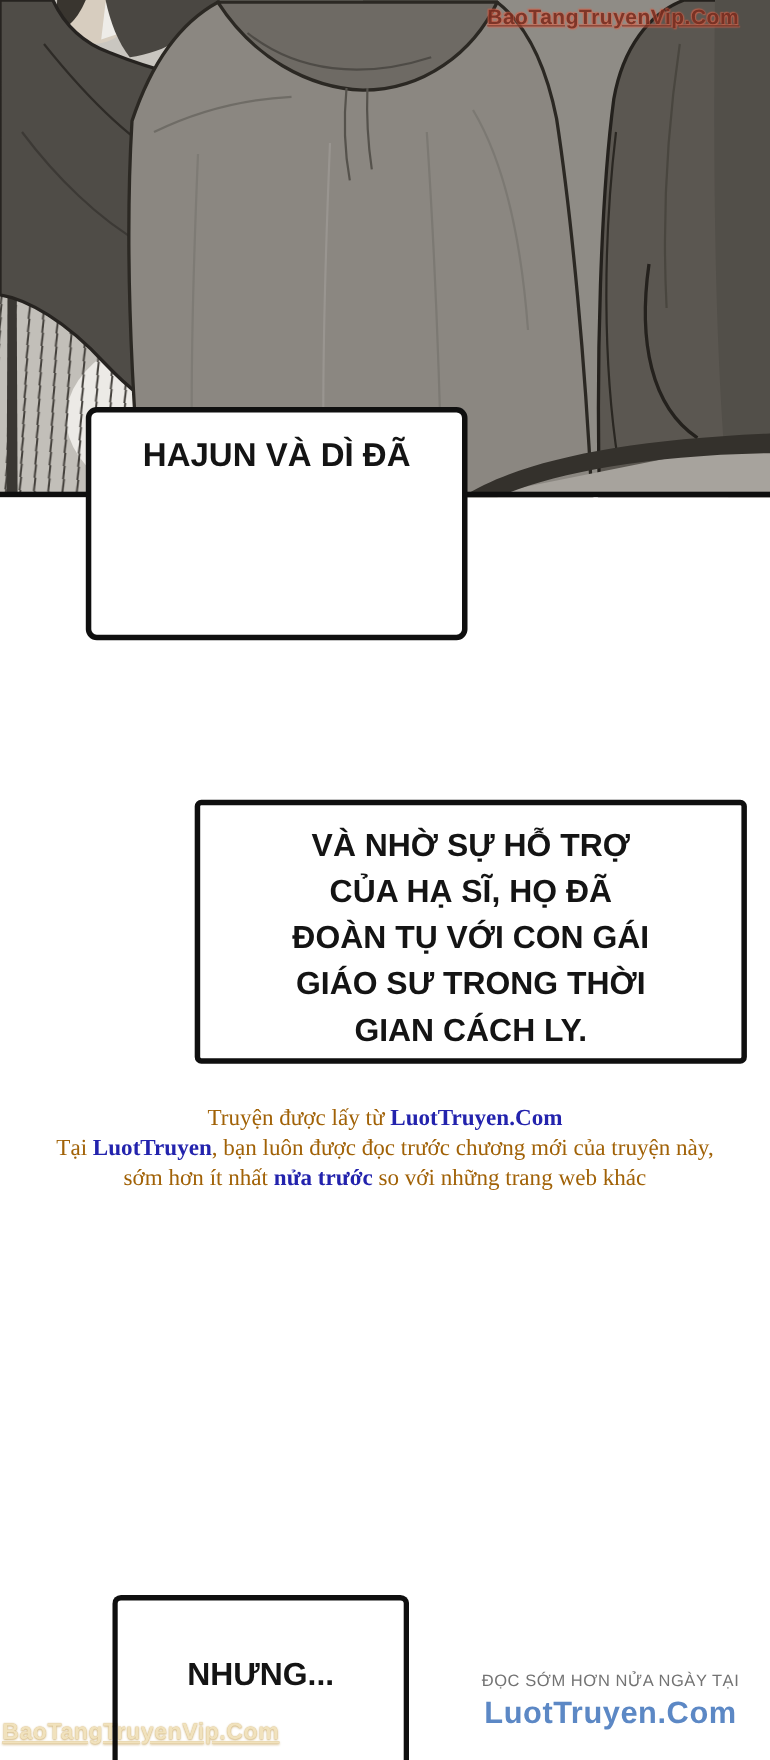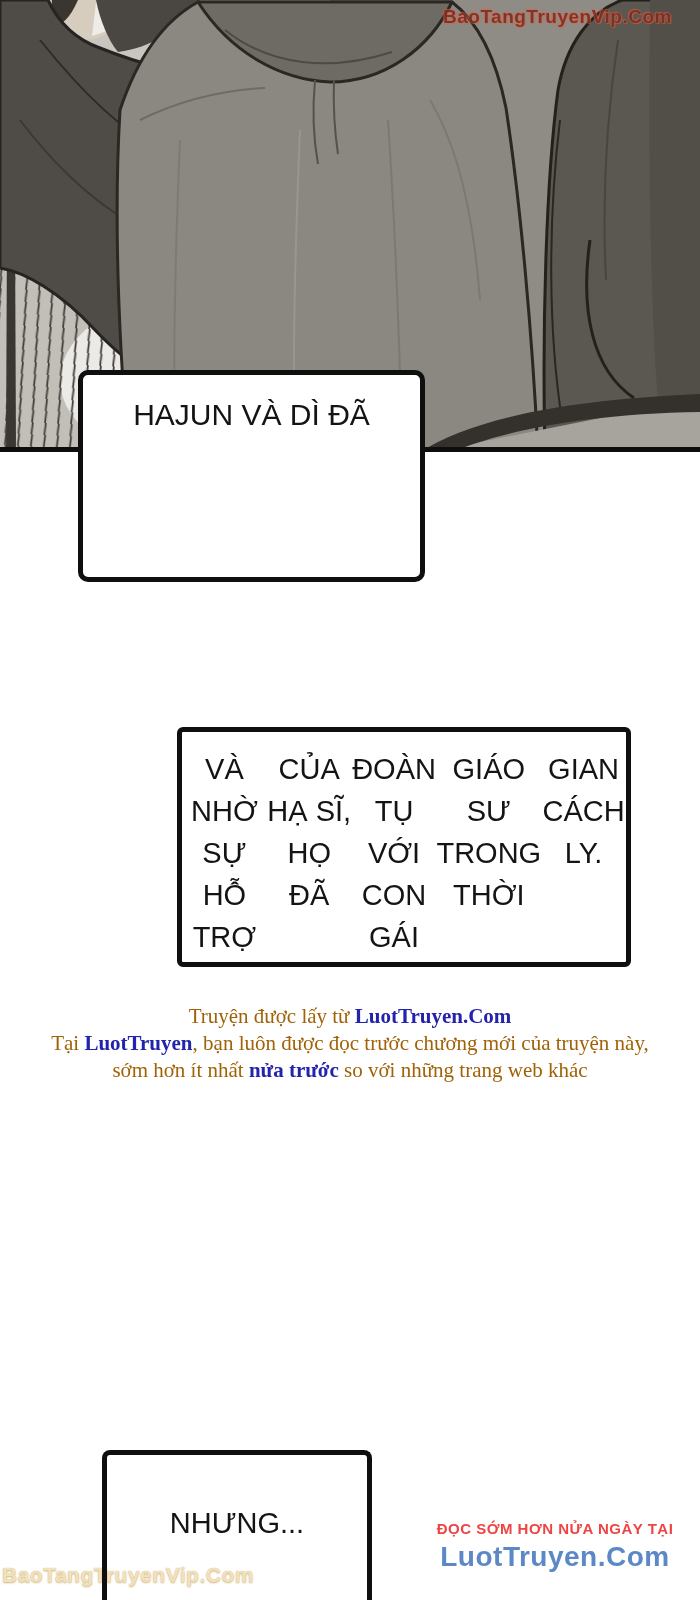--- a/index.html
+++ b/index.html
@@ -11,64 +11,64 @@
   .panel{
     position:absolute;left:0;top:0;width:700px;height:452px;
     background:#8f8c86;overflow:hidden;
   }
   .panel svg{display:block;}
   .panel-border{
     position:absolute;left:0;top:447px;width:700px;height:5px;background:#0e0e0e;
   }
   
   .wm{
-    position:absolute;font-weight:700;letter-spacing:.5px;white-space:nowrap;
+    position:absolute;font-weight:700;letter-spacing:.5px;white-space:nowrap;text-decoration:underline;
   }
   .wm-top{
     left:443px;top:6px;font-size:19px;
     color:#7d2f21;
     text-shadow:0 0 2px rgba(230,112,85,.95), 1px 1px 1px rgba(214,94,69,.6), -1px -1px 1px rgba(214,94,69,.6);
     opacity:.92;
   }
   .wm-bottom{
     left:2px;top:1563px;font-size:21px;
     color:#f1e2bd;
     text-shadow:0 1px 2px rgba(205,175,115,.9), 0 0 1px rgba(205,175,115,.9);
     mix-blend-mode:multiply;
     z-index:6;
   }
   
   .cbox{
     position:absolute;background:#ffffff;border:5px solid #0f0f0f;
     box-sizing:border-box;z-index:4;
-    display:flex;align-items:flex-start;
-    color:#141414;text-align:center;font-weight:400;
+    display:flex;flex-direction:column;align-items:flex-end;
+    color:#141414;text-align:center;font-weight:700;
   }
   .cbox .cap-line{width:100%;}
   .box1{left:78px;top:370px;width:347px;height:212px;border-radius:10px;
         padding-top:16px;font-size:30px;line-height:47px;letter-spacing:0px;}
-  .box2{left:177px;top:727px;width:454px;height:240px;border-radius:6px;
+  .box2{left:177px;top:727px;width:502px;height:240px;border-radius:6px;
         padding-top:16px;font-size:29px;line-height:42px;}
   .box3{left:102px;top:1450px;width:270px;height:170px;border-radius:8px 8px 0 0;
         border-bottom:none;padding-top:52px;font-size:29px;z-index:3;}
   
   .promo{
     position:absolute;left:0;top:1003px;width:700px;text-align:center;
     font-family:"Liberation Serif",serif;
     font-size:21px;line-height:27px;
     z-index:2;
   }
   .promo .reg{color:#a16207;}
   .promo .lnk{color:#2323ad;font-weight:700;}
   
   .footer-promo{
     position:absolute;left:410px;top:1520px;width:290px;text-align:center;z-index:2;
   }
   .footer-promo .small{
-    font-size:15px;font-weight:700;color:#ef4444;letter-spacing:.5px;white-space:nowrap;
+    font-size:15px;font-weight:400;color:#737373;letter-spacing:.5px;white-space:nowrap;
   }
   .footer-promo .site{
     margin-top:4px;font-size:28px;font-weight:700;color:#5c88c5;letter-spacing:.5px;
   }
 </style>
 </head>
 <body>
 
 <div class="panel">
   <svg width="700" height="452" viewBox="0 0 700 452">

